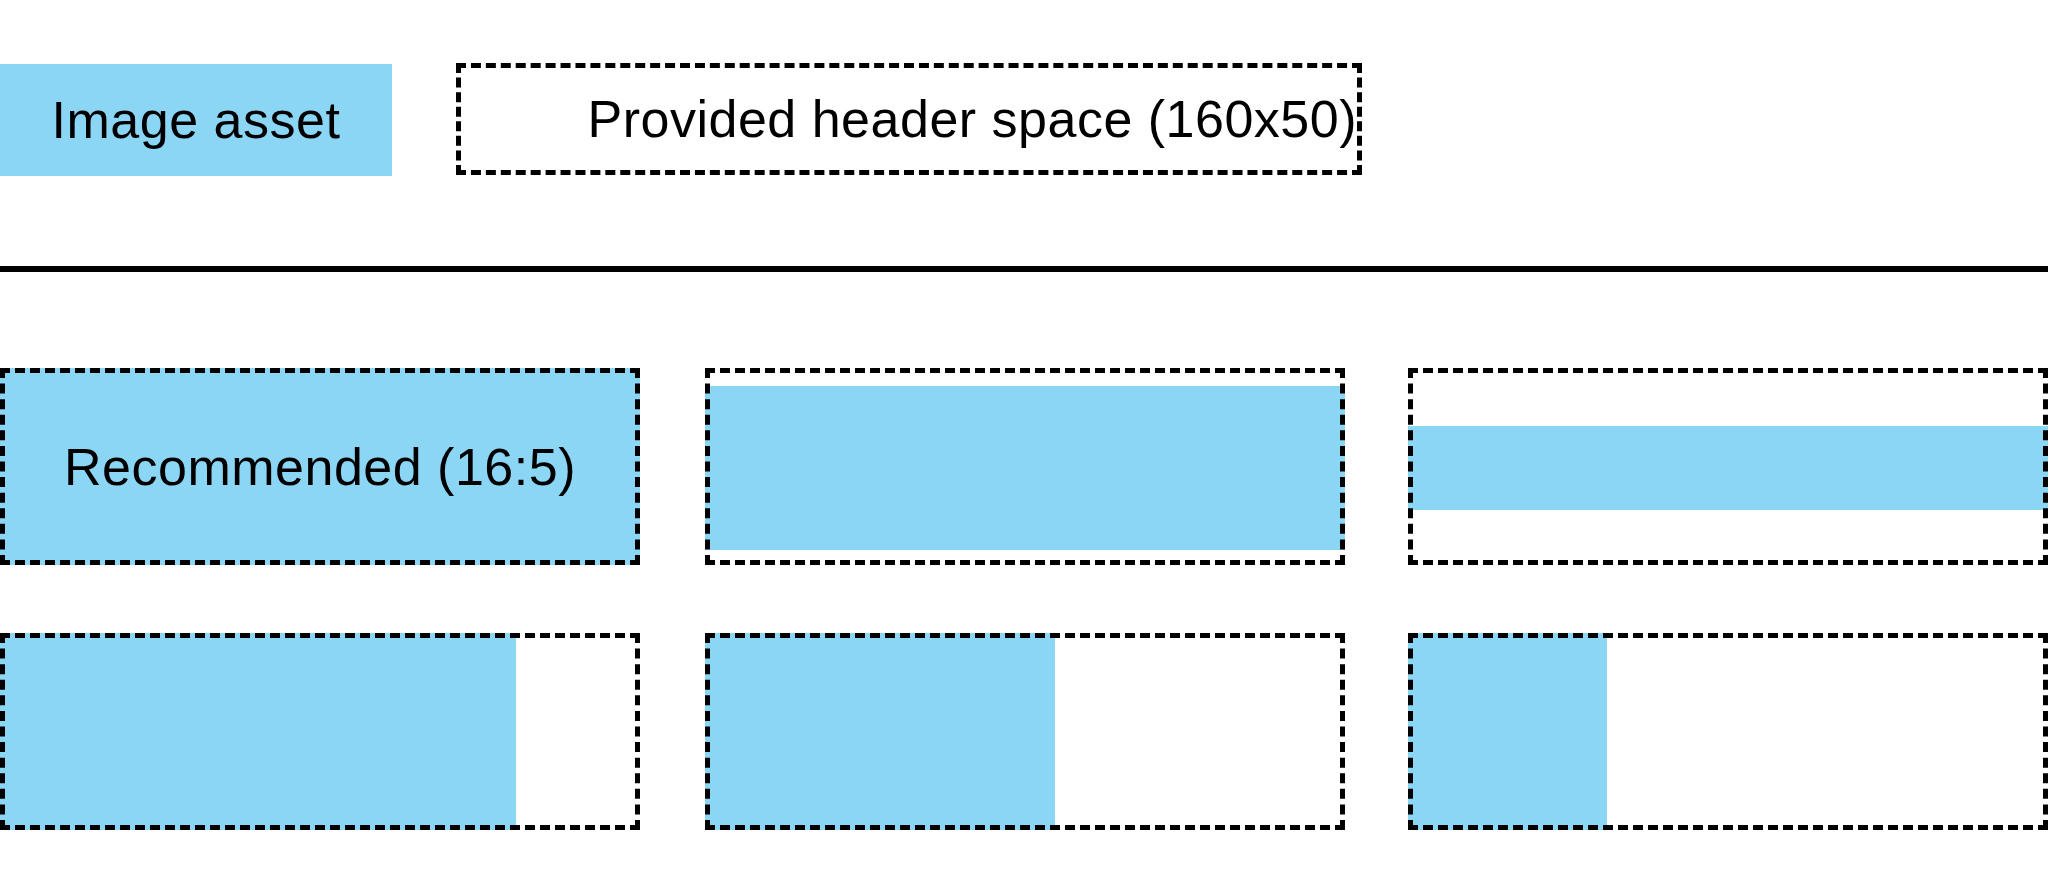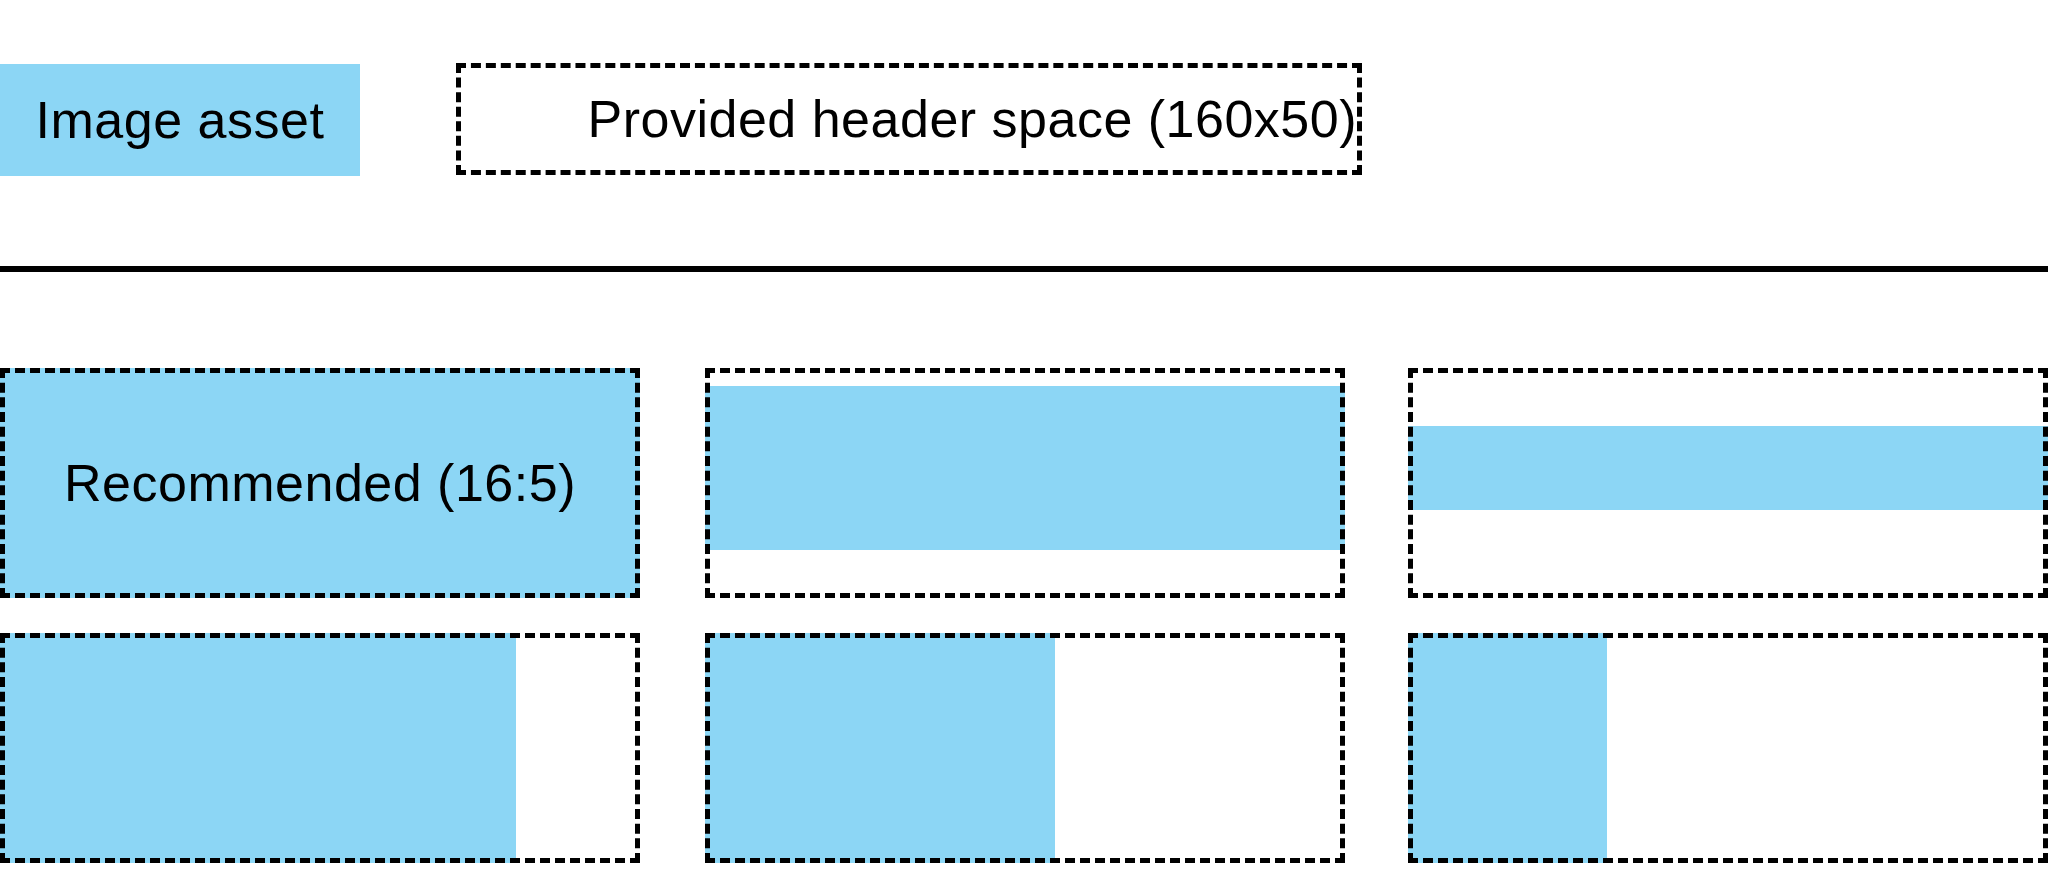--- a/index.html
+++ b/index.html
@@ -13,21 +13,21 @@
   .label {
     font-size: 52px;
     letter-spacing: 0.5px;
     white-space: nowrap;
     color: var(--text, #000000);
   }
 
   
   .legend-swatch {
     position: absolute; left: 0; top: 64px;
-    width: 360px; height: 112px;
+    width: 392px; height: 112px;
     background: var(--image-asset, #8CD6F5);
     display: flex; align-items: center; justify-content: center;
   }
   .legend-dashed {
     position: absolute; left: 456px; top: 63px;
     width: 906px; height: 112px;
     box-sizing: border-box;
     border: 5px dashed var(--border, #000000);
     display: flex; align-items: center; justify-content: flex-end;
   }
@@ -35,21 +35,21 @@
   
   .separator {
     position: absolute; left: 0; top: 266px;
     width: 2048px; height: 6px;
     background: var(--border, #000000);
   }
 
   
   .box {
     position: absolute;
-    width: 640px; height: 230px;
+    width: 640px; height: 197px;
     display: flex; align-items: center; justify-content: center;
   }
   .box::after {
     content: ""; position: absolute; inset: 0;
     border: 5px dashed var(--border, #000000);
     box-sizing: border-box;
     z-index: 2; pointer-events: none;
   }
   .r1 { top: 368px; }
   .r2 { top: 633px; }

